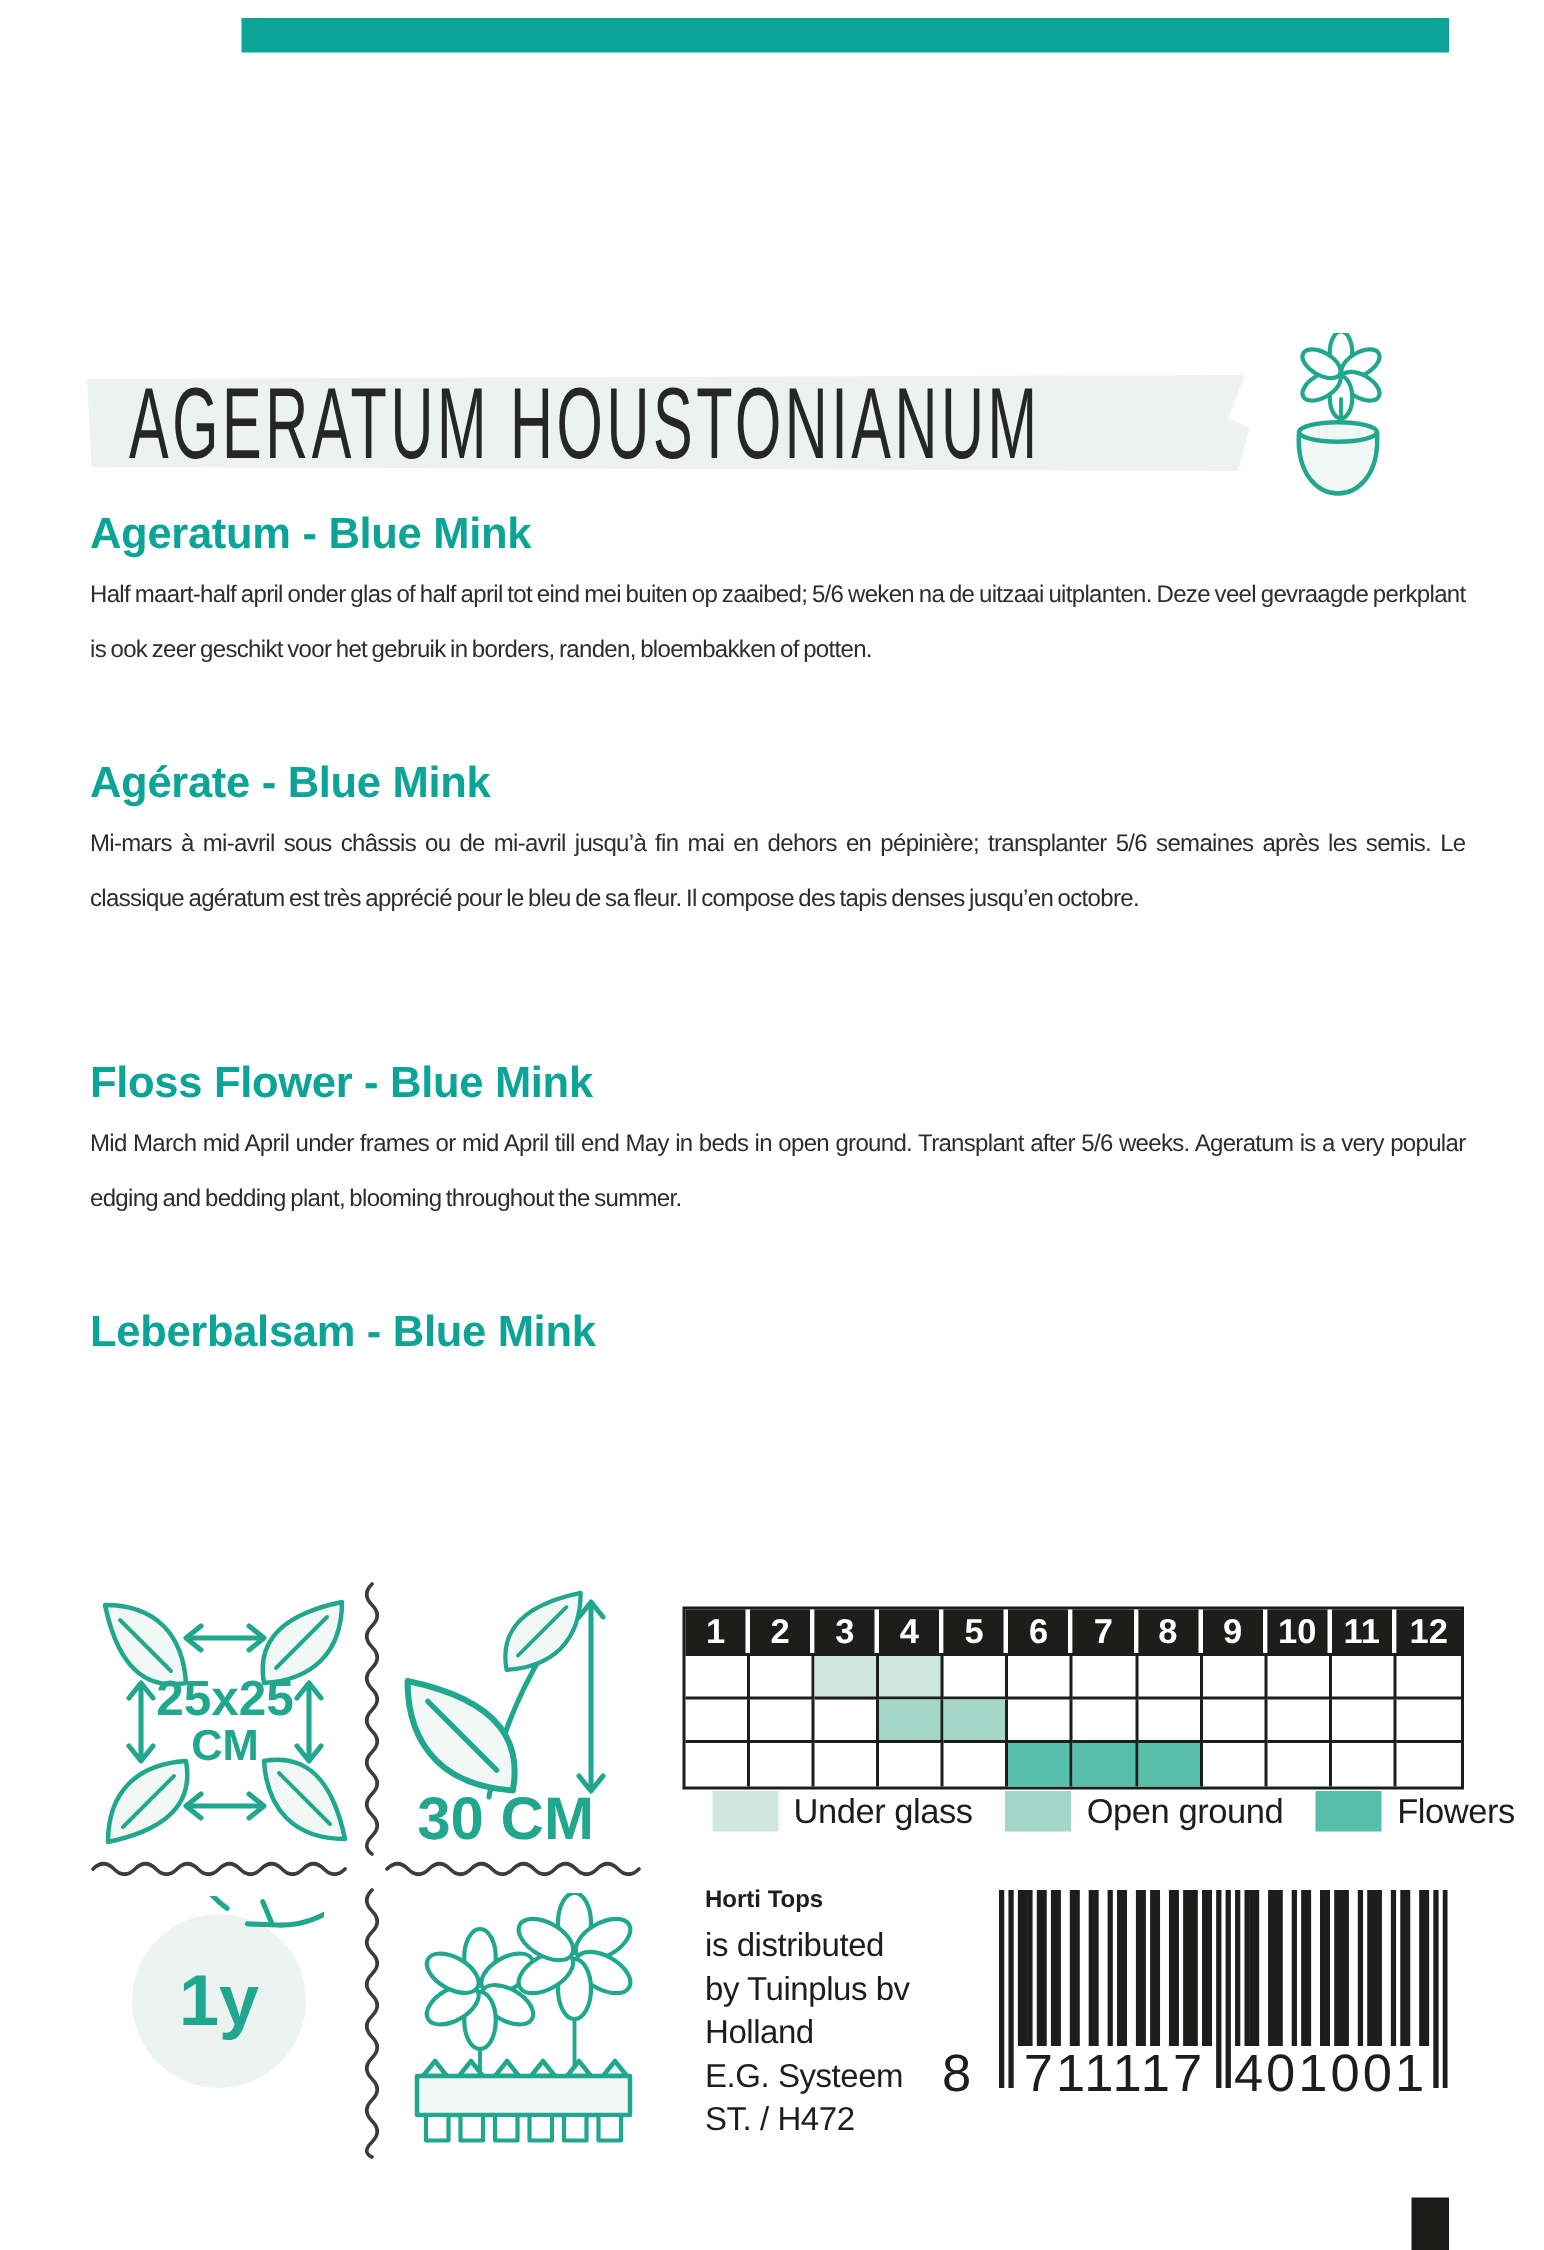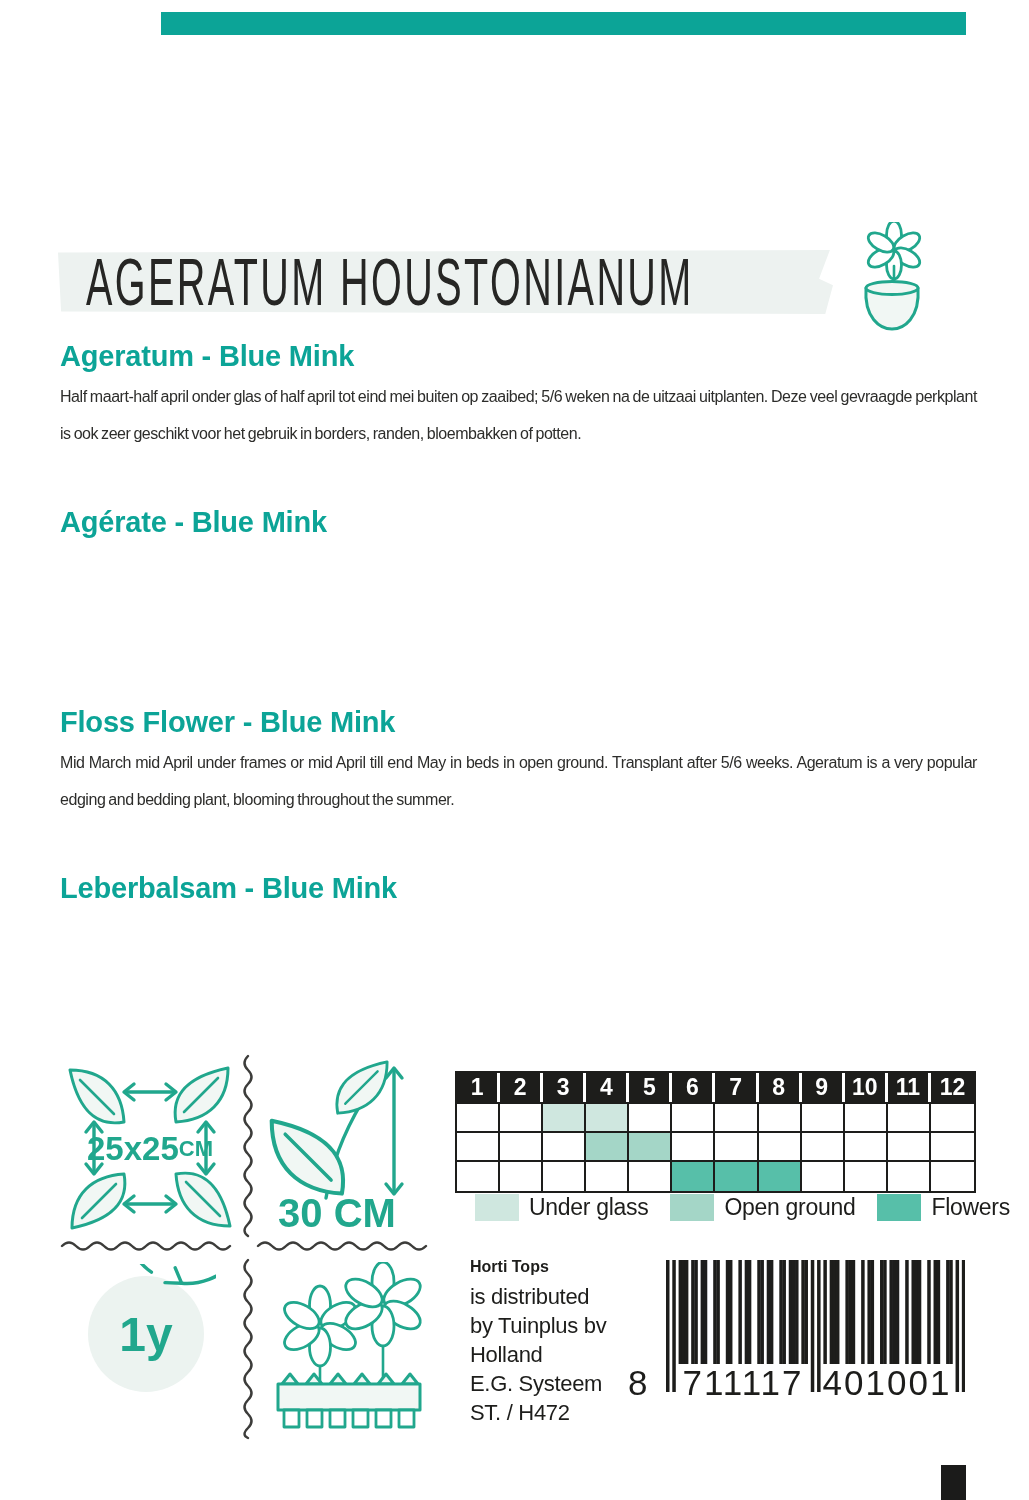--- a/index.html
+++ b/index.html
@@ -29,24 +29,24 @@
   #sec0{top:328px;} #sec1{top:494px;} #sec2{top:694px;} #sec3{top:860px;}
 
   
   .st{stroke:var(--icon);stroke-width:3.4;fill:none;stroke-linecap:round;stroke-linejoin:round;}
   .st2{stroke:var(--icon);stroke-width:2.6;fill:none;stroke-linecap:round;}
   .stf{stroke:var(--icon);stroke-width:3;fill:var(--icon_fill);stroke-linejoin:round;}
   .stw{stroke:var(--icon);stroke-width:2.8;fill:#fff;stroke-linejoin:round;}
   .wav{stroke:#3c3c3a;stroke-width:2.4;fill:none;stroke-linecap:round;}
 
   .abs{position:absolute;}
-  .icon-text{position:absolute;display:flex;align-items:center;justify-content:center;
+  .icon-text{position:absolute;display:flex;flex-direction:column;align-items:center;justify-content:center;
     color:var(--icon);font-weight:700;text-align:center;}
   #spacing-text{left:62px;top:1048px;width:176px;height:176px;font-size:33px;line-height:33px;}
-  #spacing-text .unit{font-size:22px;}
+  #spacing-text .unit{font-size:29px;}
   #height-text{left:266px;top:1184px;width:142px;height:34px;font-size:40px;}
   #viability-text{left:76px;top:1252px;width:140px;height:140px;font-size:48px;}
 
   
   #calendar{position:absolute;left:455px;top:1059px;width:521px;border:2.5px solid var(--black);background:#fff;}
   #cal-months{display:grid;grid-template-columns:repeat(12,1fr);height:31px;border-bottom:2px solid var(--black);}
   .cal-month{background:var(--black);color:#fff;font-weight:700;font-size:23px;
     display:flex;align-items:center;justify-content:center;border-right:3px solid #fff;}
   .cal-month:last-child{border-right:none;}
   #cal-body{display:grid;grid-template-columns:repeat(12,1fr);grid-auto-rows:29px;}
@@ -107,20 +107,21 @@
     <path class="stf" d="M14 66 C12 96 28 107 40 107 C52 107 68 96 66 66 Z"></path>
     <ellipse class="stf" cx="40" cy="66" rx="26" ry="6.5"></ellipse>
   </svg>
 
   <div class="section" id="sec0">
     <h2>Ageratum - Blue Mink</h2>
     <p>Half maart-half april onder glas of half april tot eind mei buiten op zaaibed; 5/6 weken na de uitzaai uitplanten. Deze veel gevraagde perkplant is ook zeer geschikt voor het gebruik in borders, randen, bloembakken of potten.</p>
   </div>
   <div class="section" id="sec1">
     <h2>Agérate - Blue Mink</h2>
+    <p>Mi-mars à mi-avril sous châssis ou de mi-avril jusqu’à fin mai en dehors en pépinière; transplanter 5/6 semaines après les semis. Le classique agératum est très apprécié pour le bleu de sa fleur. Il compose des tapis denses jusqu’en octobre.</p>
   </div>
   <div class="section" id="sec2">
     <h2>Floss Flower - Blue Mink</h2>
     <p>Mid March mid April under frames or mid April till end May in beds in open ground. Transplant after 5/6 weeks. Ageratum is a very popular edging and bedding plant, blooming throughout the summer.</p>
   </div>
   <div class="section" id="sec3">
     <h2>Leberbalsam - Blue Mink</h2>
   </div>
 
   <svg class="abs" style="left:62px;top:1048px" width="176" height="176" viewBox="0 0 176 176">

